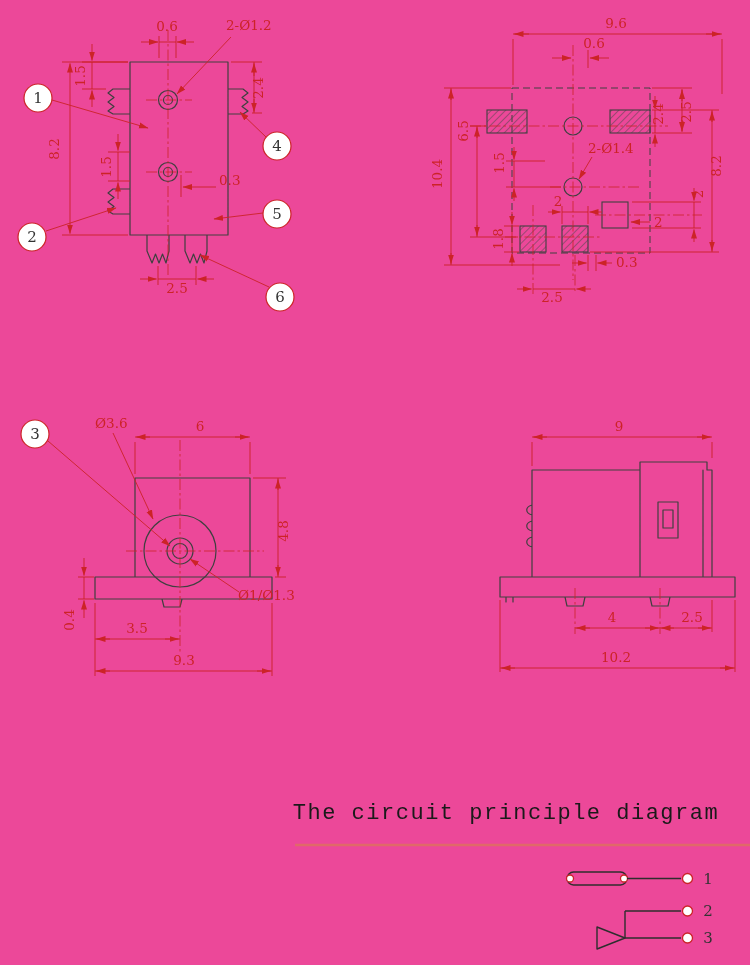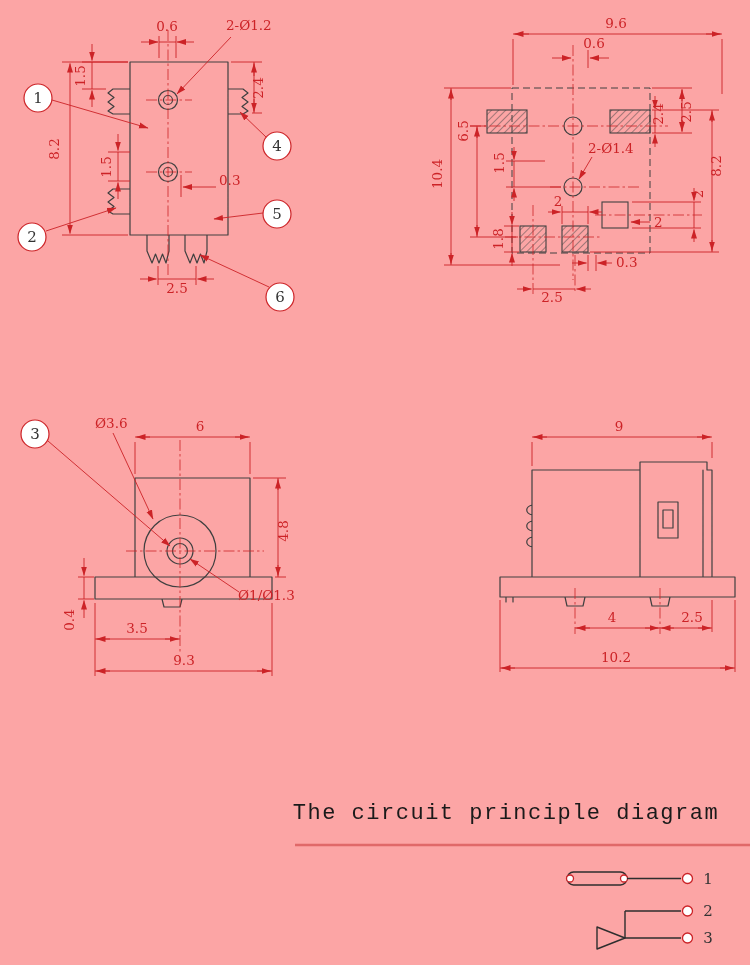--- a/index.html
+++ b/index.html
@@ -1,16 +1,16 @@
 <!DOCTYPE html>
 <html><head>
 <meta charset="utf-8">
 <style>
   html,body{margin:0;padding:0;background:#ffffff;}
-  .sheet{position:relative;width:750px;height:965px;background:#fca5a5;overflow:hidden;}
+  .sheet{position:relative;width:750px;height:965px;background:#ec4899;overflow:hidden;}
   svg text{user-select:none;}
   .geo{stroke:#404040;stroke-width:1.2;fill:none;stroke-linejoin:round;stroke-linecap:round;}
   .geod{stroke:#404040;stroke-width:1;fill:none;stroke-dasharray:7 4;}
   .pad{stroke:#404040;stroke-width:1.1;fill:url(#hatch);}
   .padp{stroke:#404040;stroke-width:1.1;fill:none;}
   .blk{stroke:#2e2e2e;stroke-width:1.4;fill:none;stroke-linejoin:round;}
   .red{stroke:#cc2327;stroke-width:0.9;fill:none;}
   .cl{stroke:#cc2327;stroke-width:0.8;fill:none;stroke-dasharray:11 3 2.5 3;}
   .dt{fill:#cc2327;font-family:"DejaVu Serif","Liberation Serif",serif;font-size:13.5px;}
   .ct{fill:#333;font-family:"DejaVu Serif","Liberation Serif",serif;font-size:15px;}

